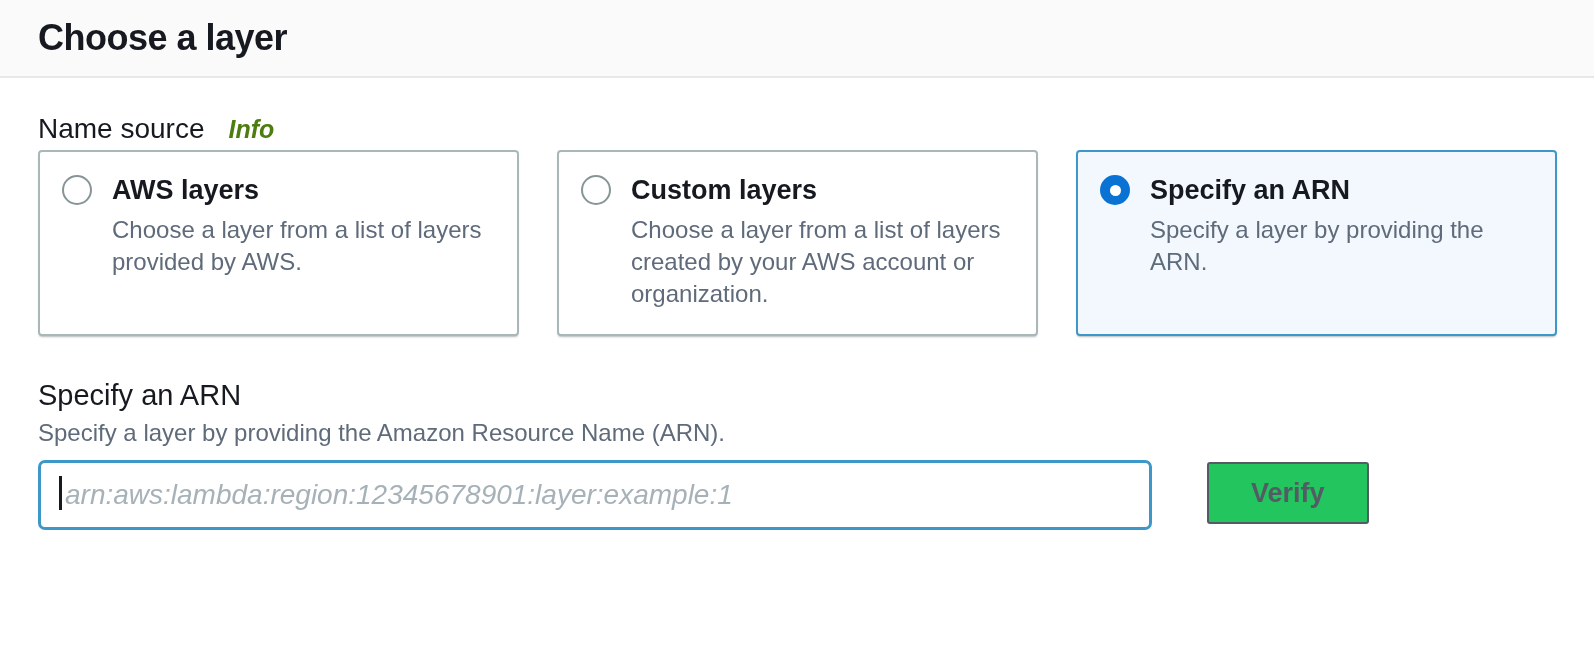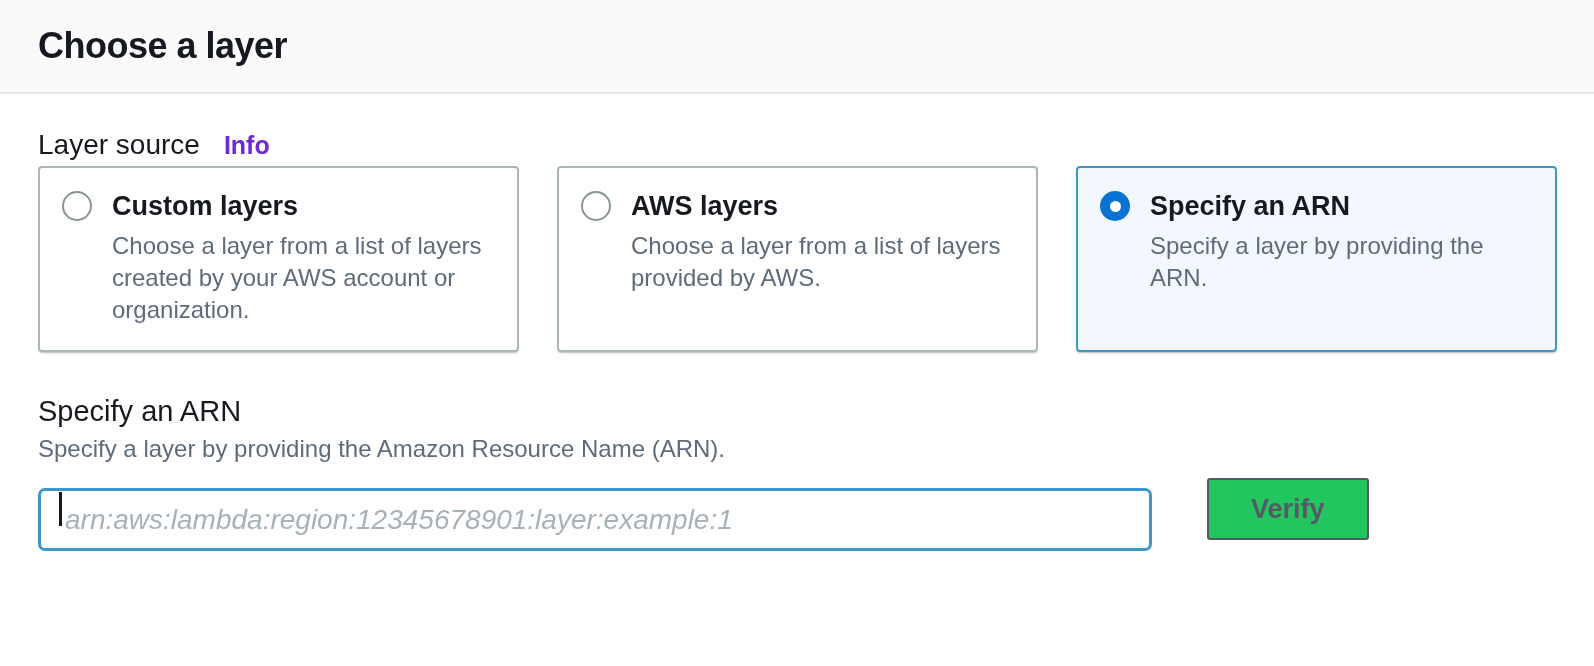--- a/index.html
+++ b/index.html
@@ -5,21 +5,21 @@
   * { margin: 0; padding: 0; box-sizing: border-box; }
   html, body {
     width: 1594px; height: 666px;
     background: #ffffff;
     font-family: "Liberation Sans", "DejaVu Sans", sans-serif;
     color: #16191f;
     overflow: hidden;
   }
   
   .panel-header {
-    height: 94px;
+    height: 78px;
     background: #fafafa;
     border-bottom: 2px solid #e7e9e9;
     display: flex;
     align-items: center;
     padding: 8px 38px;
   }
   .panel-header h1 {
     font-size: 36px;
     font-weight: bold;
     letter-spacing: -0.5px;
@@ -27,23 +27,24 @@
   }
   
   .panel-body { padding: 34px 38px 0 38px; }
 
   .label-row { display: flex; align-items: baseline; }
   .field-label { font-size: 28px; color: #16191f; line-height: 34px; }
   .info-link {
     margin-left: 24px;
     font-size: 25px;
     font-weight: bold;
-    color: #6d28d9;
+    color: #4d7c0f;
     text-decoration: none;
     cursor: pointer;
+    font-style: italic;
   }
   .field-desc {
     margin-top: 8px;
     font-size: 24px;
     line-height: 32px;
     color: #5f6b7a;
     letter-spacing: -0.1px;
     white-space: nowrap;
   }
   .field-desc .inline-link {
@@ -108,30 +109,29 @@
     color: #5f6b7a;
   }
   
   .arn-section { margin-top: 42px; }
   .section-heading { font-size: 29px; font-weight: normal; color: #16191f; line-height: 34px; }
   .section-desc { margin-top: 6px; font-size: 24px; line-height: 30px; color: #5f6b7a; }
   .input-row { margin-top: 12px; display: flex; align-items: flex-start; }
   .arn-input-wrap { position: relative; width: 1114px; }
   .arn-input {
     width: 100%;
-    height: 63px;
+    height: 70px;
     border: 3px solid #3d97c9;
     border-radius: 7px;
     background: #ffffff;
     padding: 0 20px 0 24px;
     font-family: "Liberation Sans", "DejaVu Sans", sans-serif;
     font-size: 28px;
     color: #c2410c;
     outline: none;
-    margin-top: 12px;
   }
   .arn-input::placeholder { color: #a7b2b8; font-style: italic; opacity: 1; }
   .text-caret {
     position: absolute;
     left: 21px; top: 16px;
     width: 3px; height: 34px;
     background: #16191f;
   }
   .verify-btn {
     margin-left: 55px;
@@ -151,43 +151,43 @@
 </head>
 <body>
 
 <header class="panel-header">
   <h1>Choose a layer</h1>
 </header>
 
 <main class="panel-body">
 
   <div class="label-row">
-    <span class="field-label">Layer source</span>
+    <span class="field-label">Name source</span>
     <a class="info-link">Info</a>
   </div>
 
 
   <div class="tiles">
+
+    <div class="tile">
+      <div class="tile-head">
+        <span class="radio"></span>
+        <span class="tile-title">AWS layers</span>
+      </div>
+      <p class="tile-desc">Choose a layer from a list of layers provided by AWS.</p>
+    </div>
 
     <div class="tile">
       <div class="tile-head">
         <span class="radio"></span>
         <span class="tile-title">Custom layers</span>
       </div>
       <p class="tile-desc">Choose a layer from a list of layers created by your AWS account or organization.</p>
     </div>
 
-    <div class="tile">
-      <div class="tile-head">
-        <span class="radio"></span>
-        <span class="tile-title">AWS layers</span>
-      </div>
-      <p class="tile-desc">Choose a layer from a list of layers provided by AWS.</p>
-    </div>
-
     <div class="tile selected">
       <div class="tile-head">
         <span class="radio"></span>
         <span class="tile-title">Specify an ARN</span>
       </div>
       <p class="tile-desc">Specify a layer by providing the ARN.</p>
     </div>
 
   </div>
 

